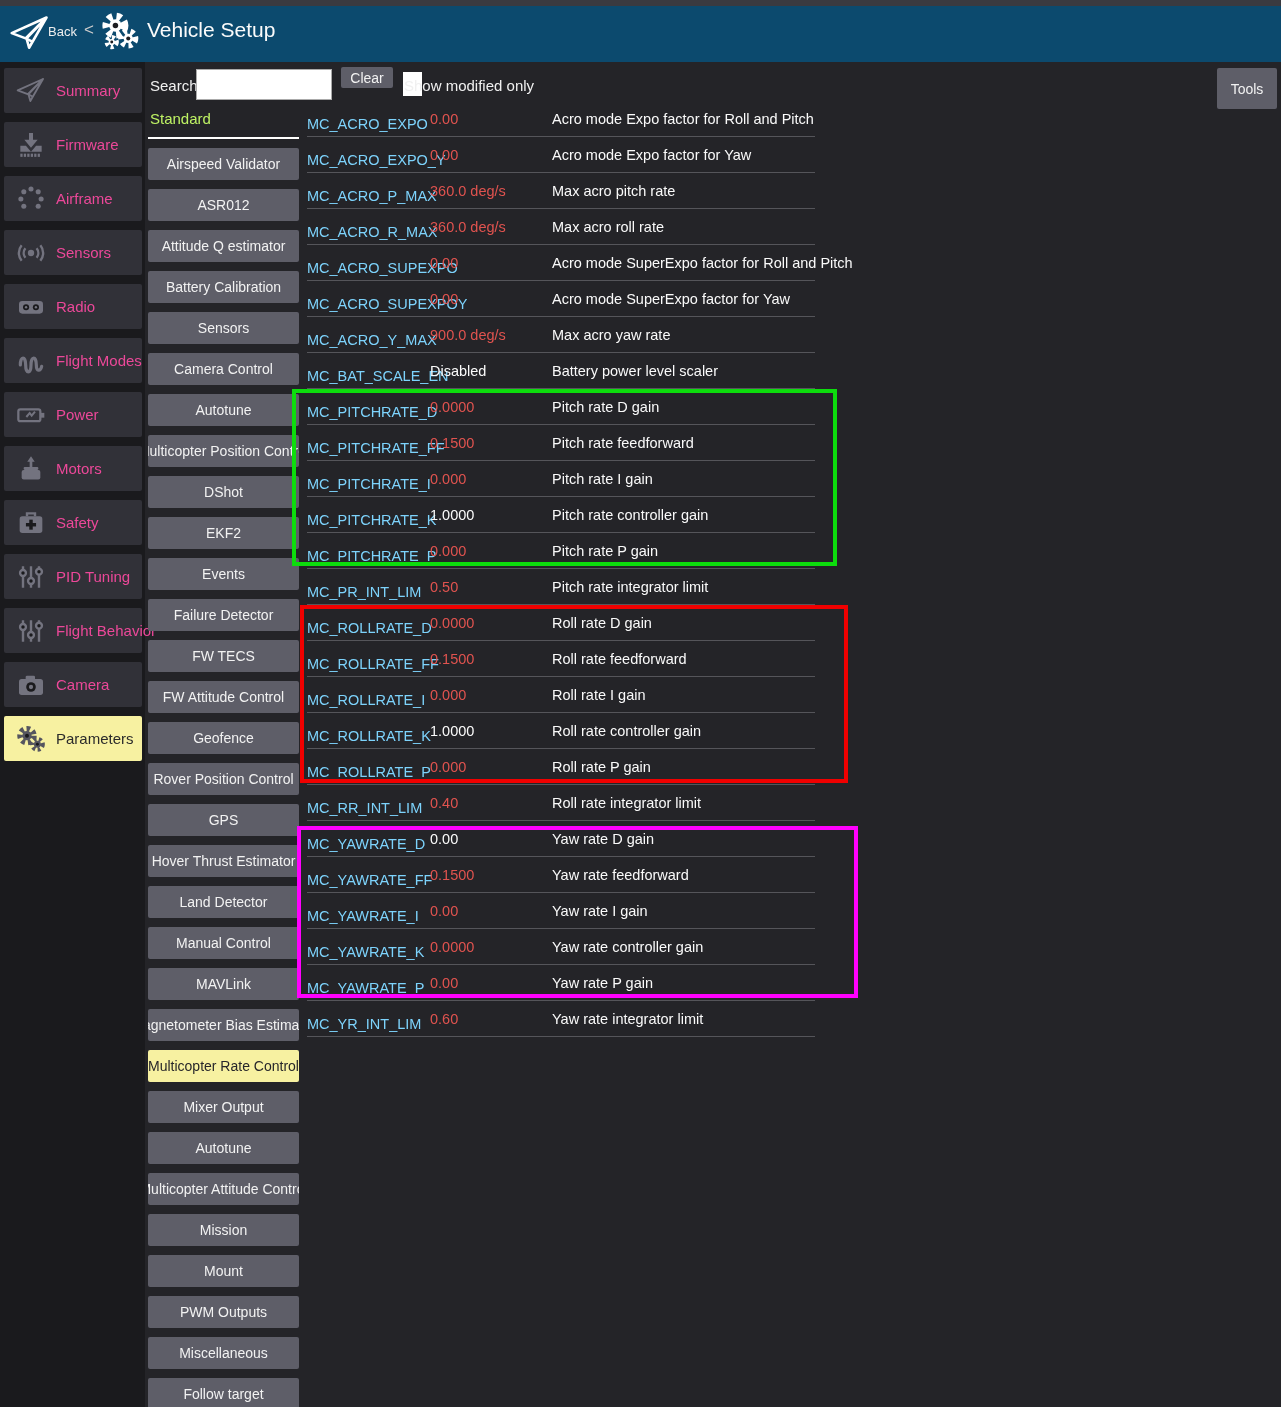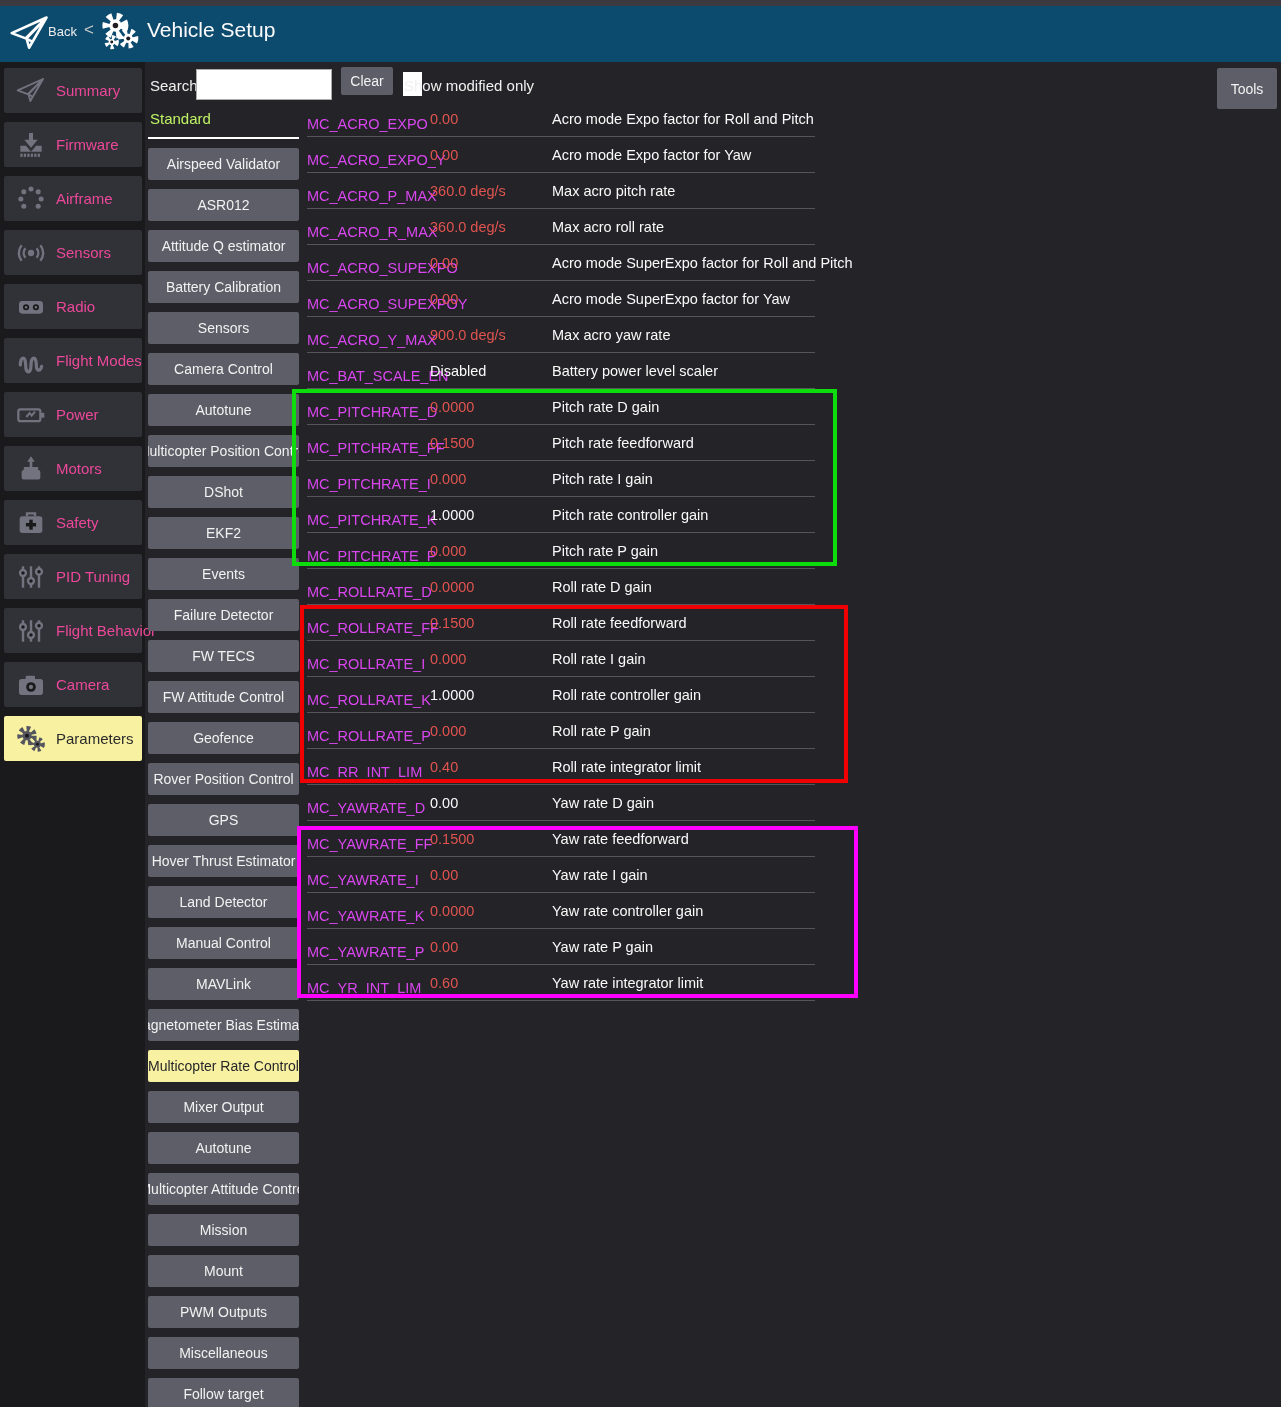--- a/index.html
+++ b/index.html
@@ -35,21 +35,21 @@
   .side-item.selected .icon { color:#55555f; }
 
   
   .search-label { position:absolute; left:150px; top:77px; font-size:15px; }
   .search-input {
     position:absolute; left:196px; top:69px; width:136px; height:31px;
     background:#fff; border:1px solid #aaa; font-size:14px; padding:0 6px;
     font-family:"Liberation Sans", sans-serif; color:#222;
   }
   .clear-btn {
-    position:absolute; left:341px; top:67px; width:52px; height:28px;
+    position:absolute; left:341px; top:67px; width:52px; height:21px;
     background:#5e5e68; color:#f2f2f2; font-size:14px; border:none; border-radius:2px;
     display:flex; align-items:center; justify-content:center; cursor:pointer;
     font-family:"Liberation Sans", sans-serif;
   }
   .modified-checkbox { position:absolute; left:403px; top:72px; width:19px; height:24px; background:#fff; cursor:pointer; }
   .modified-label { position:absolute; left:404px; top:77px; font-size:15px; }
   .tools-btn {
     position:absolute; left:1217px; top:68px; width:60px; height:41px;
     background:#5e5e68; color:#f2f2f2; font-size:14px; border:none; border-radius:2px;
     display:flex; align-items:center; justify-content:center; cursor:pointer;
@@ -63,21 +63,21 @@
   .group-btn {
     height:32px; margin-bottom:9px; background:#5e5e68; color:#f2f2f2; font-size:14px;
     display:flex; align-items:center; justify-content:center;
     white-space:nowrap; overflow:hidden; border-radius:2px; cursor:pointer;
   }
   .group-btn.selected { background:#f7f1a1; color:#26262a; }
 
   
   .param-table { position:absolute; left:307px; top:101px; width:508px; }
   .p-row { height:36px; border-bottom:1px solid #55555a; display:flex; align-items:center; cursor:pointer; }
-  .p-name { width:123px; flex:none; font-size:14.5px; color:#d946ef; white-space:nowrap;margin-top:11px; }
+  .p-name { width:123px; flex:none; font-size:14.5px; color:#7dd3fc; white-space:nowrap;margin-top:11px; }
   .p-val  { width:122px; flex:none; font-size:14.5px; color:#fafafa; white-space:nowrap; }
   .p-val.mod { color:#e0534f; }
   .p-desc { font-size:14.5px; color:#fafafa; white-space:nowrap; }
 
   
   .hl-box { position:absolute; border-style:solid; border-width:4px; pointer-events:none; }
   .hl-green   { left:292px; top:389px; width:545px; height:177px; border-color:#0ddd0d; }
   .hl-red     { left:300px; top:605px; width:548px; height:178px; border-color:#f00000; }
   .hl-magenta { left:297px; top:826px; width:561px; height:172px; border-color:#ff00ff; }
 </style>
@@ -341,20 +341,25 @@
     <span class="p-name">MC_PITCHRATE_K</span>
     <span class="p-val">1.0000</span>
     <span class="p-desc">Pitch rate controller gain</span>
   </div>
     <div class="p-row">
     <span class="p-name">MC_PITCHRATE_P</span>
     <span class="p-val mod">0.000</span>
     <span class="p-desc">Pitch rate P gain</span>
   </div>
     <div class="p-row">
+    <span class="p-name">MC_PR_INT_LIM</span>
+    <span class="p-val mod">0.50</span>
+    <span class="p-desc">Pitch rate integrator limit</span>
+  </div>
+    <div class="p-row">
     <span class="p-name">MC_ROLLRATE_D</span>
     <span class="p-val mod">0.0000</span>
     <span class="p-desc">Roll rate D gain</span>
   </div>
     <div class="p-row">
     <span class="p-name">MC_ROLLRATE_FF</span>
     <span class="p-val mod">0.1500</span>
     <span class="p-desc">Roll rate feedforward</span>
   </div>
     <div class="p-row">

